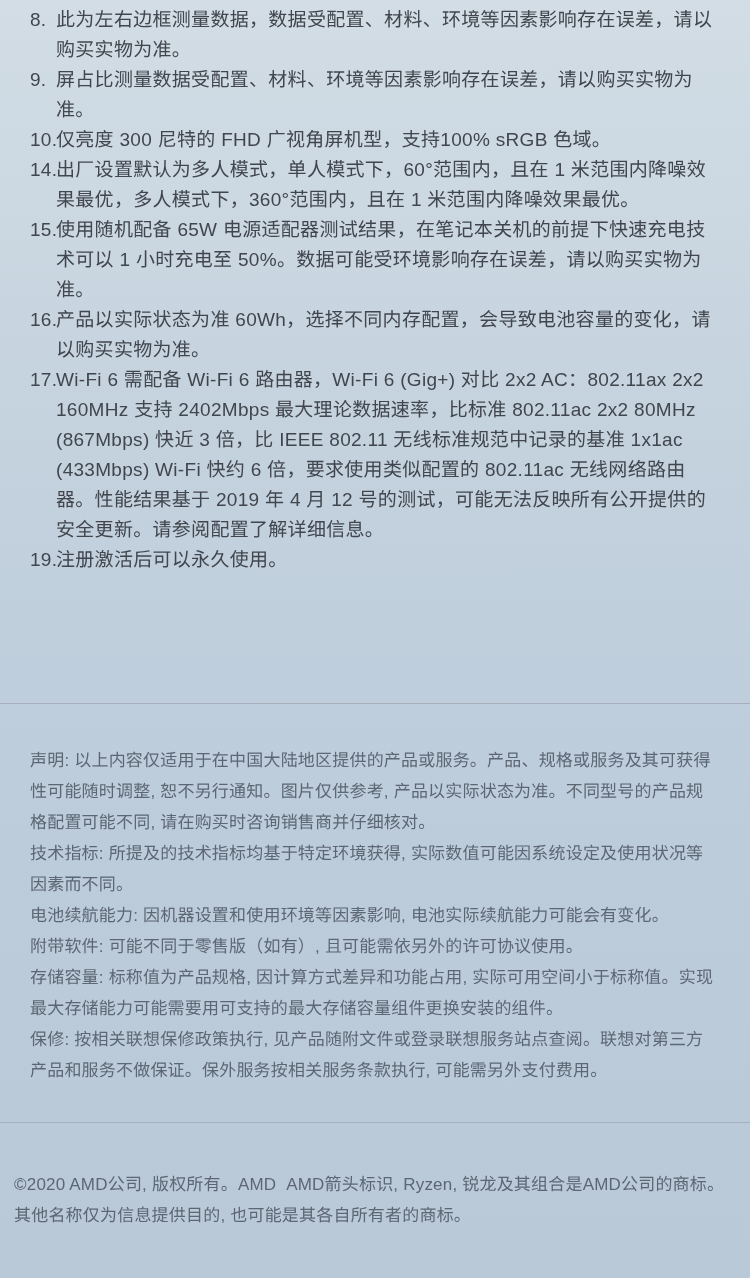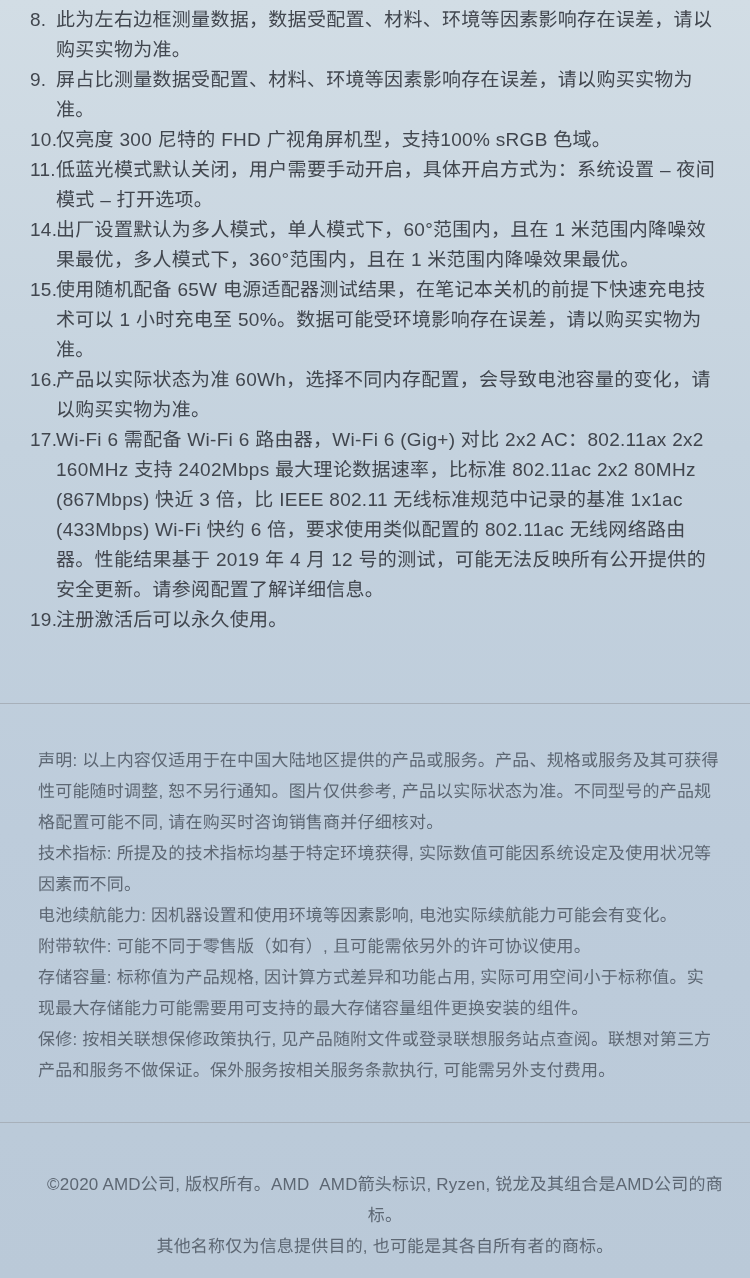--- a/index.html
+++ b/index.html
@@ -34,29 +34,27 @@
   .disclaimer-section {
     height: 419px;
     padding: 41px 30px 0 30px;
     border-bottom: 1px solid #a7b0ba;
   }
   .disclaimer-section p {
     font-size: 17px;
     line-height: 31px;
     letter-spacing: 0.2px;
     color: #5d6773;
-    margin-left: 8px;
   }
 
   
   .copyright-section {
     height: 155px;
     padding: 46px 14px 0 14px;
-    text-align: center;
-    margin-left: 20px;
+    text-align: left;
   }
   .copyright-section p {
     font-size: 17px;
     line-height: 31px;
     letter-spacing: 0.2px;
     color: #5d6773;
   }
 </style>
 </head>
 <body>
@@ -69,24 +67,20 @@
           <span class="footnote-num">8.</span>
           <span class="footnote-text">此为左右边框测量数据，数据受配置、材料、环境等因素影响存在误差，请以购买实物为准。</span>
         </li>
         <li>
           <span class="footnote-num">9.</span>
           <span class="footnote-text">屏占比测量数据受配置、材料、环境等因素影响存在误差，请以购买实物为准。</span>
         </li>
         <li>
           <span class="footnote-num">10.</span>
           <span class="footnote-text">仅亮度 300 尼特的 FHD 广视角屏机型，支持100% sRGB 色域。</span>
-        </li>
-        <li>
-          <span class="footnote-num">11.</span>
-          <span class="footnote-text">低蓝光模式默认关闭，用户需要手动开启，具体开启方式为：系统设置 – 夜间模式 – 打开选项。</span>
         </li>
         <li>
           <span class="footnote-num">14.</span>
           <span class="footnote-text">出厂设置默认为多人模式，单人模式下，60°范围内，且在 1 米范围内降噪效果最优，多人模式下，360°范围内，且在 1 米范围内降噪效果最优。</span>
         </li>
         <li>
           <span class="footnote-num">15.</span>
           <span class="footnote-text">使用随机配备 65W 电源适配器测试结果，在笔记本关机的前提下快速充电技术可以 1 小时充电至 50%。数据可能受环境影响存在误差，请以购买实物为准。</span>
         </li>
         <li>

